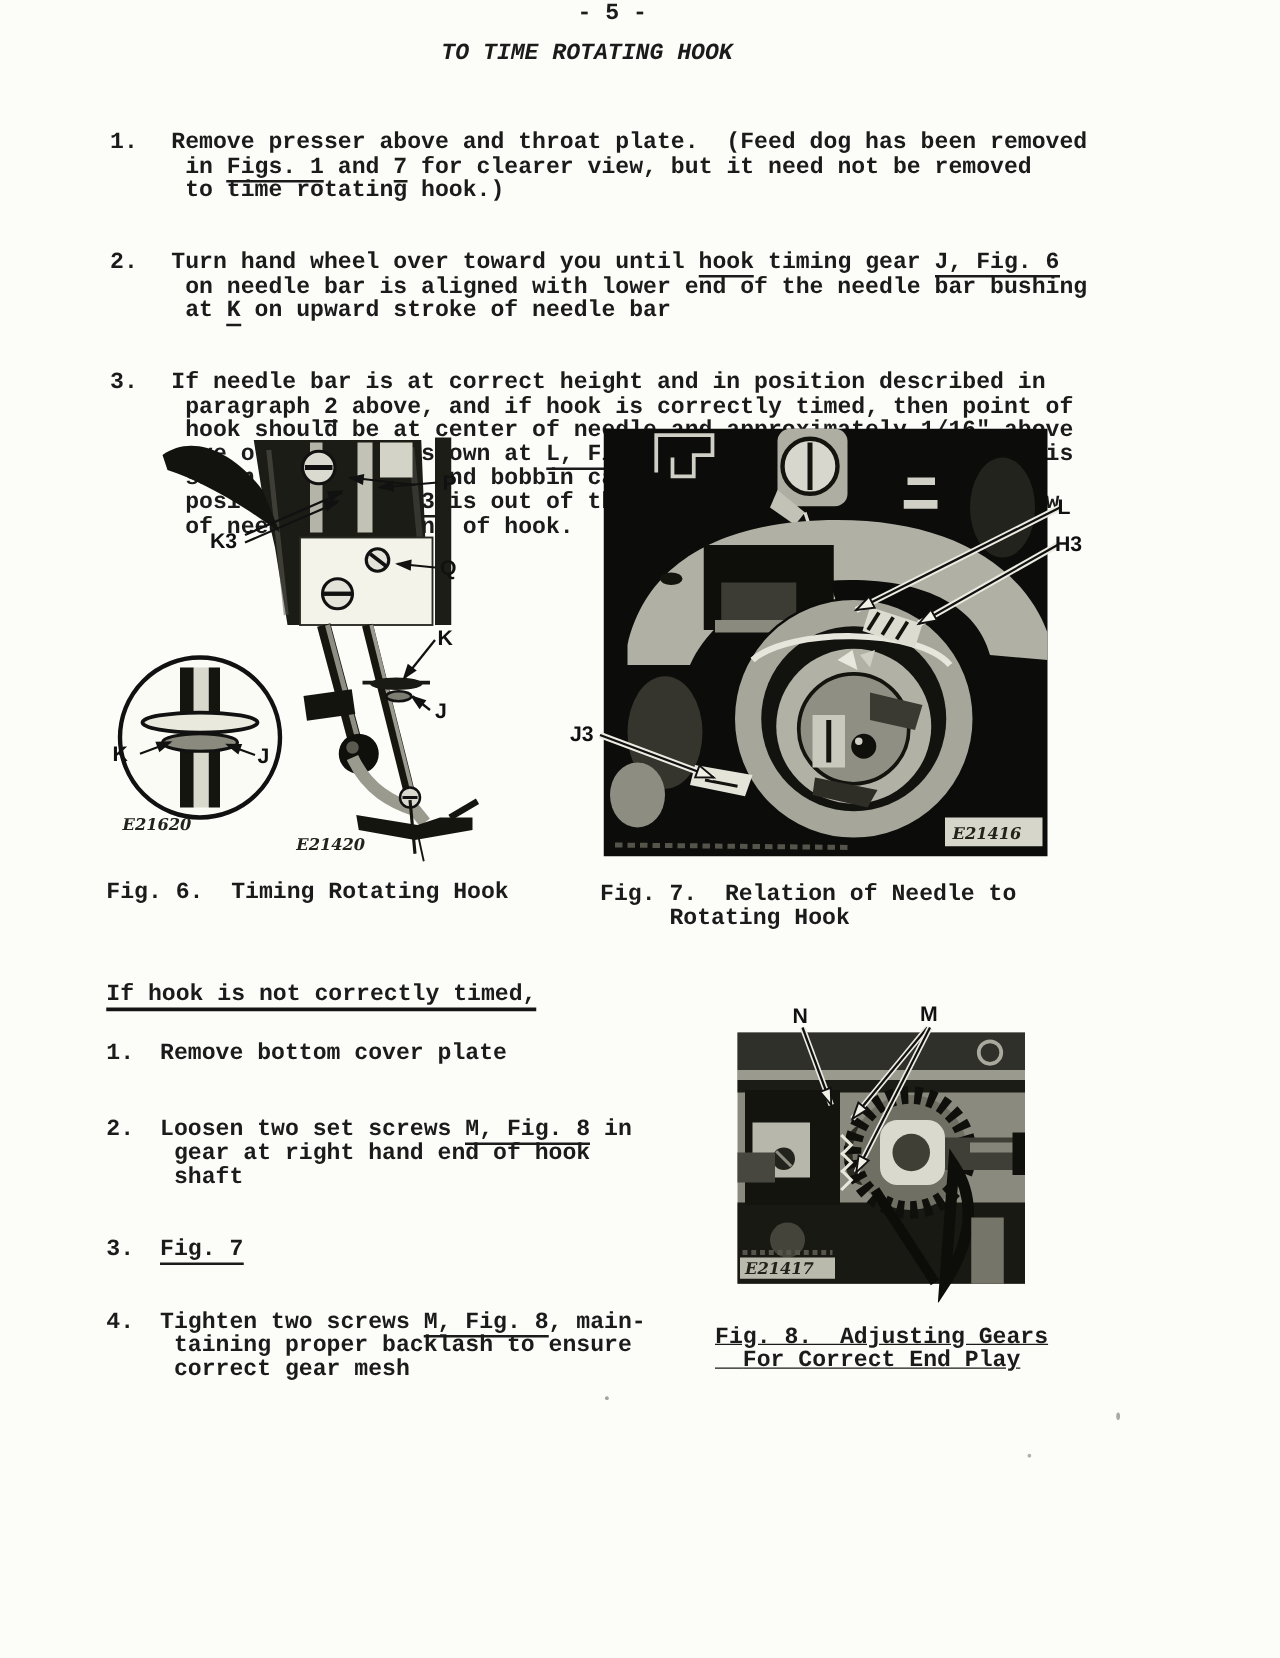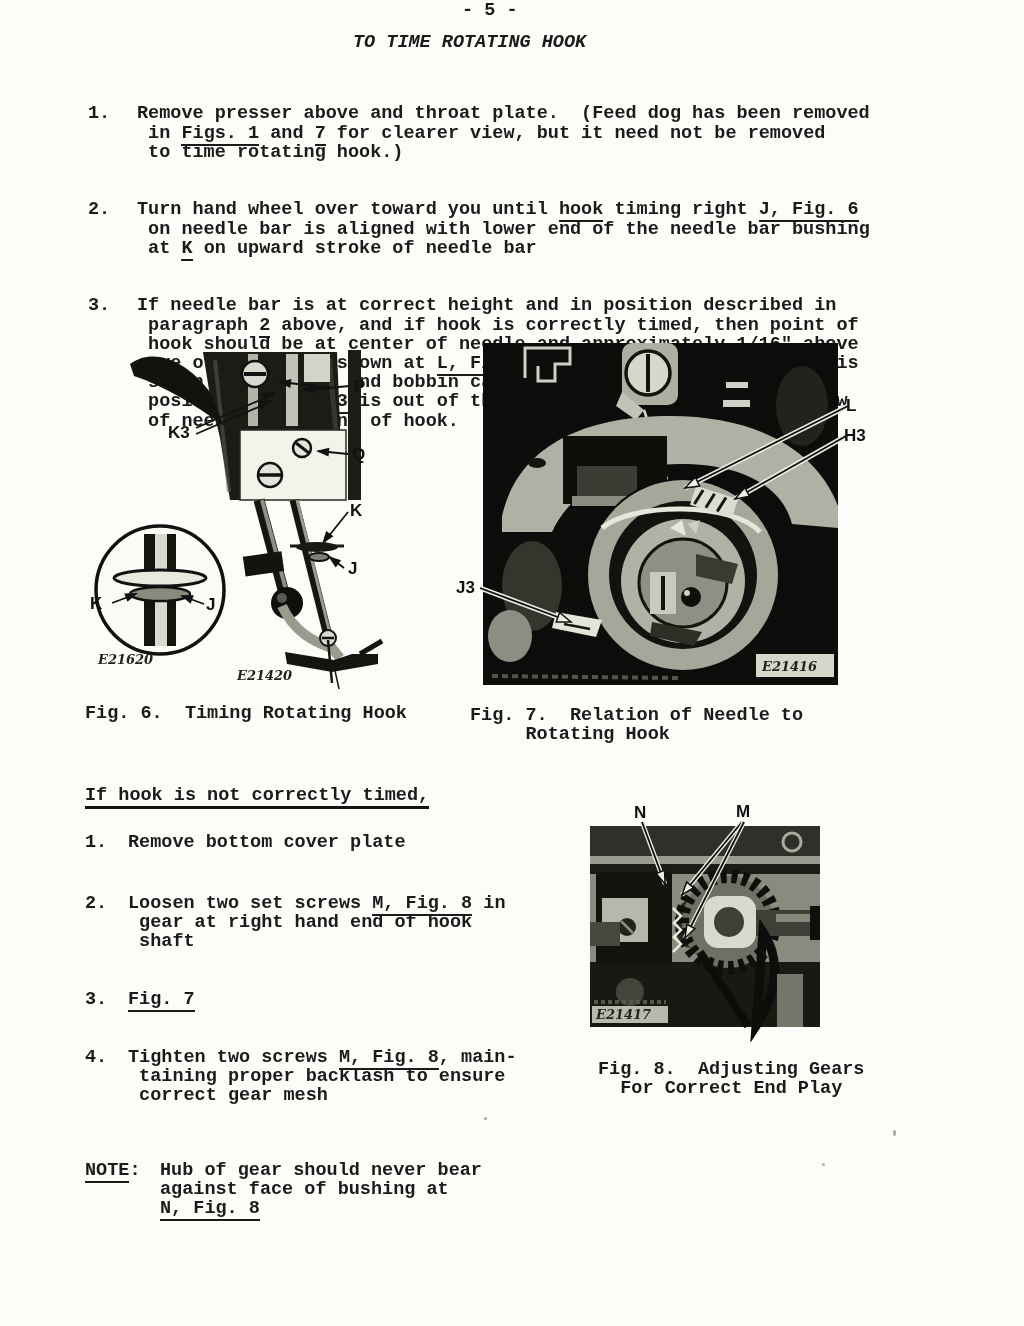--- a/index.html
+++ b/index.html
@@ -38,21 +38,21 @@
 
   <div class="tw steps steps-top" style="top:66px;left:88px;width:900px;">
     <div class="step">
       <span class="num">1.</span>
       <span class="txt"><span>Remove presser above and throat plate.  (Feed dog has been removed
  in </span><span class="u">Figs. 1</span><span> and </span><span class="u">7</span><span> for clearer view, but it need not be removed
  to time rotating hook.)</span></span>
     </div>
     <div class="step">
       <span class="num">2.</span>
-      <span class="txt"><span>Turn hand wheel over toward you until </span><span class="u">hook</span><span> timing right </span><span class="u">J, Fig. 6</span><span>
+      <span class="txt"><span>Turn hand wheel over toward you until </span><span class="u">hook</span><span> timing gear </span><span class="u">J, Fig. 6</span><span>
  on needle bar is aligned with lower end of the needle bar bushing
  at </span><span class="u">K</span><span> on upward stroke of needle bar</span></span>
     </div>
     <div class="step">
       <span class="num">3.</span>
       <span class="txt"><span>If needle bar is at correct height and in position described in
  paragraph </span><span class="u">2</span><span> above, and if hook is correctly timed, then point of
  hook should be at center of needle and approximately 1/16" above
  eye of needle as shown at </span><span class="u">L, Fig. 7</span><span>.  Gib </span><span class="u">H3</span><span> of rotating hook is
  shown broken away and bobbin case base is moved around so that
@@ -232,21 +232,21 @@
 
       <line x1="28" y1="252" x2="119" y2="286" stroke="#ecece2" stroke-width="5"></line>
       <line x1="28" y1="252" x2="119" y2="286" stroke="#111" stroke-width="1.8"></line>
       <use href="#ahw7" transform="translate(119 286) rotate(-160)" fill="#f0f0e6" stroke="#111" stroke-width="1.5"></use>
       <text x="4" y="257">J3</text>
       <text class="plate" x="310" y="335">E21416</text>
     </g>
   </svg>
 
   <div class="tw" style="top:704px;left:85px;">Fig. 6.  Timing Rotating Hook</div>
-  <div class="tw" style="top:706px;left:470px;">Fig. 7.  Relation of Needle to
+  <div class="tw" style="top:706px;left:480px;">Fig. 7.  Relation of Needle to
      Rotating Hook</div>
 
   <div class="tw hd" style="top:758px;left:85px;margin-top:28px;"><span class="u">If hook is not correctly timed,</span></div>
 
   <div class="tw steps steps-bot" style="top:795px;left:85px;width:470px;">
     <div class="step">
       <span class="num">1.</span>
       <span class="txt"><span>Remove bottom cover plate</span></span>
     </div>
     <div class="step" style="margin-top:3px;">
@@ -257,26 +257,20 @@
     </div>
     <div class="step">
       <span class="num">3.</span>
       <span class="txt"><span class="u">Fig. 7</span></span>
     </div>
     <div class="step">
       <span class="num">4.</span>
       <span class="txt"><span>Tighten two screws </span><span class="u">M, Fig. 8</span><span>, main-
  taining proper backlash to ensure
  correct gear mesh</span></span>
-    </div>
-    <div class="note-row">
-      <span class="note-label"><span class="u">NOTE</span><span>:</span></span>
-      <span class="txt"><span>Hub of gear should never bear
-against face of bushing at
-</span><span class="u">N, Fig. 8</span></span>
     </div>
     
   </div>
 
   <svg class="fig" style="left:570px;top:802px;" width="278" height="240" viewBox="0 0 278 240">
     <defs>
       <path id="ahw8" d="M0 0 L13 -4.5 L13 4.5 Z"></path>
     </defs>
     <g>
       <rect x="20" y="24" width="230" height="201" fill="#8a8a7f"></rect>
@@ -320,20 +314,20 @@
       <line x1="172" y1="20" x2="112" y2="93" stroke="#ecece2" stroke-width="4.5"></line>
       <line x1="172" y1="20" x2="112" y2="93" stroke="#111" stroke-width="1.8"></line>
       <use href="#ahw8" transform="translate(112 93) rotate(-51)" fill="#f0f0e6" stroke="#111" stroke-width="1.5"></use>
       <line x1="174" y1="20" x2="115" y2="136" stroke="#ecece2" stroke-width="4.5"></line>
       <line x1="174" y1="20" x2="115" y2="136" stroke="#111" stroke-width="1.8"></line>
       <use href="#ahw8" transform="translate(115 136) rotate(-63)" fill="#f0f0e6" stroke="#111" stroke-width="1.5"></use>
       <text class="plate" x="26" y="217" font-size="11">E21417</text>
     </g>
   </svg>
 
-  <div class="tw" style="top:1060px;left:598px;">Fig. 8.  Adjusting Gears
+  <div class="tw" style="top:1060px;left:572px;text-decoration:underline;">Fig. 8.  Adjusting Gears
   For Correct End Play</div>
 
   <div class="speck" style="left:484px;top:1117px;width:3px;height:3px;opacity:.55;"></div>
   <div class="speck" style="left:893px;top:1130px;width:3px;height:6px;opacity:.5;"></div>
   <div class="speck" style="left:822px;top:1163px;width:3px;height:3px;opacity:.45;"></div>
 
 </div>
 
 </body></html>

